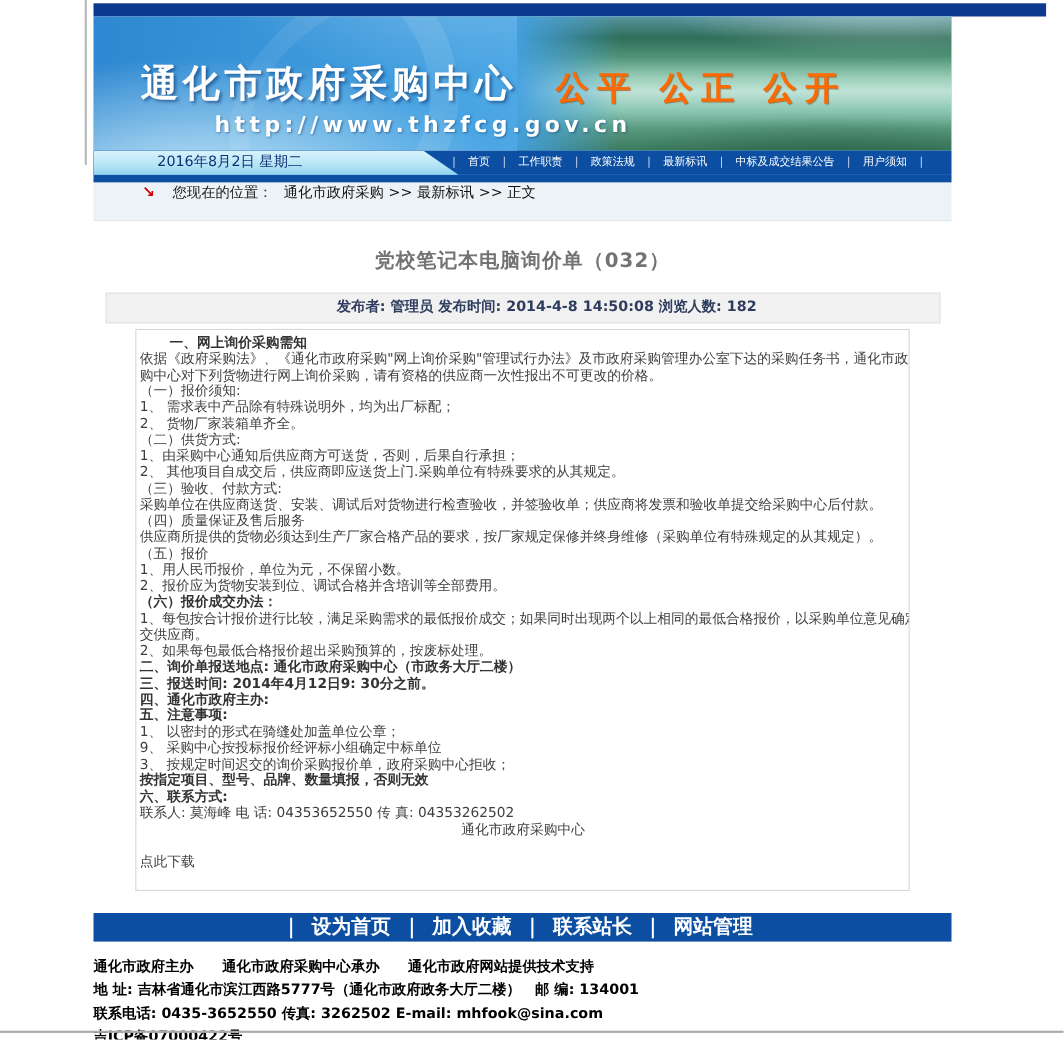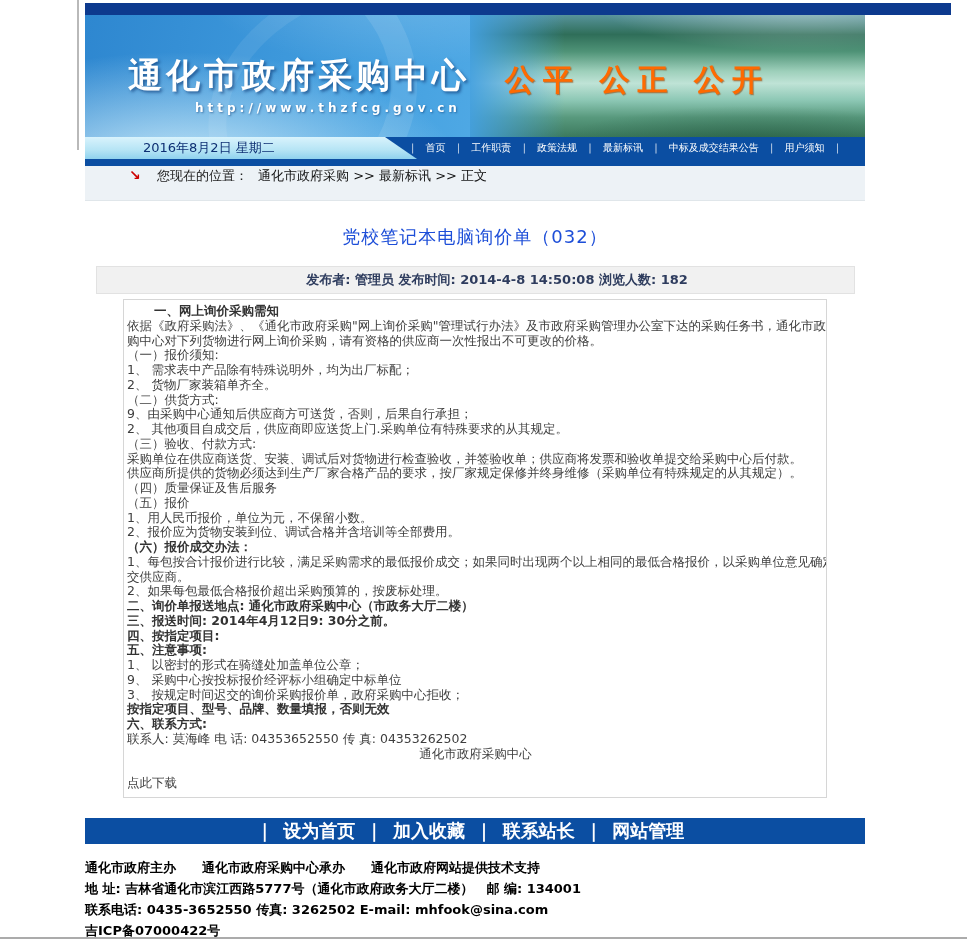--- a/index.html
+++ b/index.html
@@ -28,21 +28,21 @@
       linear-gradient(90deg, rgba(68,160,224,.95) 0%, rgba(68,160,224,0) 24%),
       radial-gradient(ellipse 280px 55px at 72% 106%, rgba(30,80,55,.5) 0%, rgba(30,80,55,0) 70%),
       radial-gradient(ellipse 300px 70px at 85% -10%, rgba(255,255,255,.45) 0%, rgba(255,255,255,0) 70%),
       linear-gradient(180deg,#57939b 0%,#2f6e59 16%,#4f9377 30%,#9dcfba 46%,#bfe3d6 56%,#8cc7b4 70%,#58997d 84%,#3c7a5e 100%);
   }
   .slogan{position:absolute;left:420px;top:45px;font-size:30px;font-weight:bold;
     color:#ff6a00;letter-spacing:8px;white-space:nowrap;
     text-shadow:1px 1px 1px rgba(140,60,0,.6);}
   .site-title{position:absolute;left:43px;top:38px;font-size:34px;font-weight:bold;color:#fff;
     letter-spacing:4px;white-space:nowrap;text-shadow:2px 2px 3px rgba(15,60,120,.65);}
-  .site-url{position:absolute;left:110px;top:86px;font-size:12px;font-weight:bold;color:#fff;
+  .site-url{position:absolute;left:110px;top:86px;font-size:20px;font-weight:bold;color:#fff;
     letter-spacing:4px;white-space:nowrap;text-shadow:1px 1px 2px rgba(0,50,110,.5);}
 
   
   .navrow{position:relative;height:22px;background:#0b4ea2;}
   .date-seg{position:absolute;left:0;top:0;width:332px;height:22px;
     background:linear-gradient(180deg,#d9f3fc 0%,#b5e4f5 60%,#8fd2ee 100%);
     clip-path:polygon(0 0,300px 0,332px 100%,0 100%);}
   .date-seg span{display:block;padding-left:58px;line-height:21px;font-size:13px;color:#0e2f73;white-space:nowrap;}
   .nav{position:absolute;left:300px;right:0;top:0;text-align:center;line-height:22px;
     font-size:10px;color:#fff;white-space:nowrap;}
@@ -52,25 +52,25 @@
   .navstrip{height:7px;background:#0b4ea2;}
 
   
   .breadcrumb{height:34px;line-height:18px;background:#edf2f6;border-bottom:1px solid #e0e6ea;
     font-size:13px;color:#222;padding-left:44px;white-space:nowrap;}
   .bc-arrow{color:#cc0000;font-weight:bold;margin-right:12px;font-size:14px;}
   .bc-label{margin-right:6px;}
   .bc-path{color:#111;}
 
   
-  .title{margin:24px 0 0;text-align:center;font-size:18px;font-weight:normal;color:#1d4ed8;letter-spacing:1px;}
+  .title{margin:24px 0 0;text-align:center;font-size:18px;font-weight:bold;color:#737373;letter-spacing:1px;}
   .meta{width:713px;margin:17px auto 5px;height:26px;line-height:26px;text-align:center;
     background:#f1f1f1;border:1px solid #e2e2e2;font-size:13px;font-weight:bold;color:#2e3c5e;white-space:nowrap;padding-left:44px;}
   .content{width:697px;margin:0 auto;border:1px solid #d6d6d6;background:#fff;
-    padding:4px 2px 6px 3px;font-size:12.5px;line-height:14.75px;color:#3e3e3e;overflow:hidden;}
+    padding:4px 2px 18px 3px;font-size:12.5px;line-height:14.75px;color:#3e3e3e;overflow:hidden;}
   .line{white-space:nowrap;min-height:14.75px;}
   .line.bold{font-weight:bold;color:#333;}
   .line.indent{text-indent:27px;}
   .line.center{text-align:center;}
   .line.blank{height:14.75px;}
 
   
   .footer-nav{margin-top:20px;height:26px;line-height:26px;background:#0b4ea2;
     text-align:center;color:#fff;font-size:18px;white-space:nowrap;font-weight:bold;}
   .fitem{color:#fff;text-decoration:none;padding-right:10px;}
@@ -118,36 +118,36 @@
 
   <div class="content">
 
   <div class="line bold indent">一、网上询价采购需知</div>
       <div class="line">依据《政府采购法》、《通化市政府采购"网上询价采购"管理试行办法》及市政府采购管理办公室下达的采购任务书，通化市政府采</div>
       <div class="line">购中心对下列货物进行网上询价采购，请有资格的供应商一次性报出不可更改的价格。</div>
       <div class="line">（一）报价须知:</div>
       <div class="line">1、 需求表中产品除有特殊说明外，均为出厂标配；</div>
       <div class="line">2、 货物厂家装箱单齐全。</div>
       <div class="line">（二）供货方式:</div>
-      <div class="line">9、由采购中心通知后供应商方可送货，否则，后果自行承担；</div>
+      <div class="line">1、由采购中心通知后供应商方可送货，否则，后果自行承担；</div>
       <div class="line">2、 其他项目自成交后，供应商即应送货上门.采购单位有特殊要求的从其规定。</div>
       <div class="line">（三）验收、付款方式:</div>
       <div class="line">采购单位在供应商送货、安装、调试后对货物进行检查验收，并签验收单；供应商将发票和验收单提交给采购中心后付款。</div>
+      <div class="line">（四）质量保证及售后服务</div>
       <div class="line">供应商所提供的货物必须达到生产厂家合格产品的要求，按厂家规定保修并终身维修（采购单位有特殊规定的从其规定）。</div>
-      <div class="line">（四）质量保证及售后服务</div>
       <div class="line">（五）报价</div>
       <div class="line">1、用人民币报价，单位为元，不保留小数。</div>
       <div class="line">2、报价应为货物安装到位、调试合格并含培训等全部费用。</div>
       <div class="line bold">（六）报价成交办法：</div>
       <div class="line">1、每包按合计报价进行比较，满足采购需求的最低报价成交；如果同时出现两个以上相同的最低合格报价，以采购单位意见确定成</div>
       <div class="line">交供应商。</div>
       <div class="line">2、如果每包最低合格报价超出采购预算的，按废标处理。</div>
       <div class="line bold">二、询价单报送地点: 通化市政府采购中心（市政务大厅二楼）</div>
       <div class="line bold">三、报送时间: 2014年4月12日9: 30分之前。</div>
-      <div class="line bold">四、按指定项目:</div>
+      <div class="line bold">四、通化市政府主办:</div>
       <div class="line bold">五、注意事项:</div>
       <div class="line">1、 以密封的形式在骑缝处加盖单位公章；</div>
       <div class="line">9、 采购中心按投标报价经评标小组确定中标单位</div>
       <div class="line">3、 按规定时间迟交的询价采购报价单，政府采购中心拒收；</div>
       <div class="line bold">按指定项目、型号、品牌、数量填报，否则无效</div>
       <div class="line bold">六、联系方式:</div>
       <div class="line">联系人: 莫海峰 电 话: 04353652550 传 真: 04353262502</div>
       <div class="line center">通化市政府采购中心</div>
       <div class="line blank"></div>
       <div class="line">点此下载</div>

